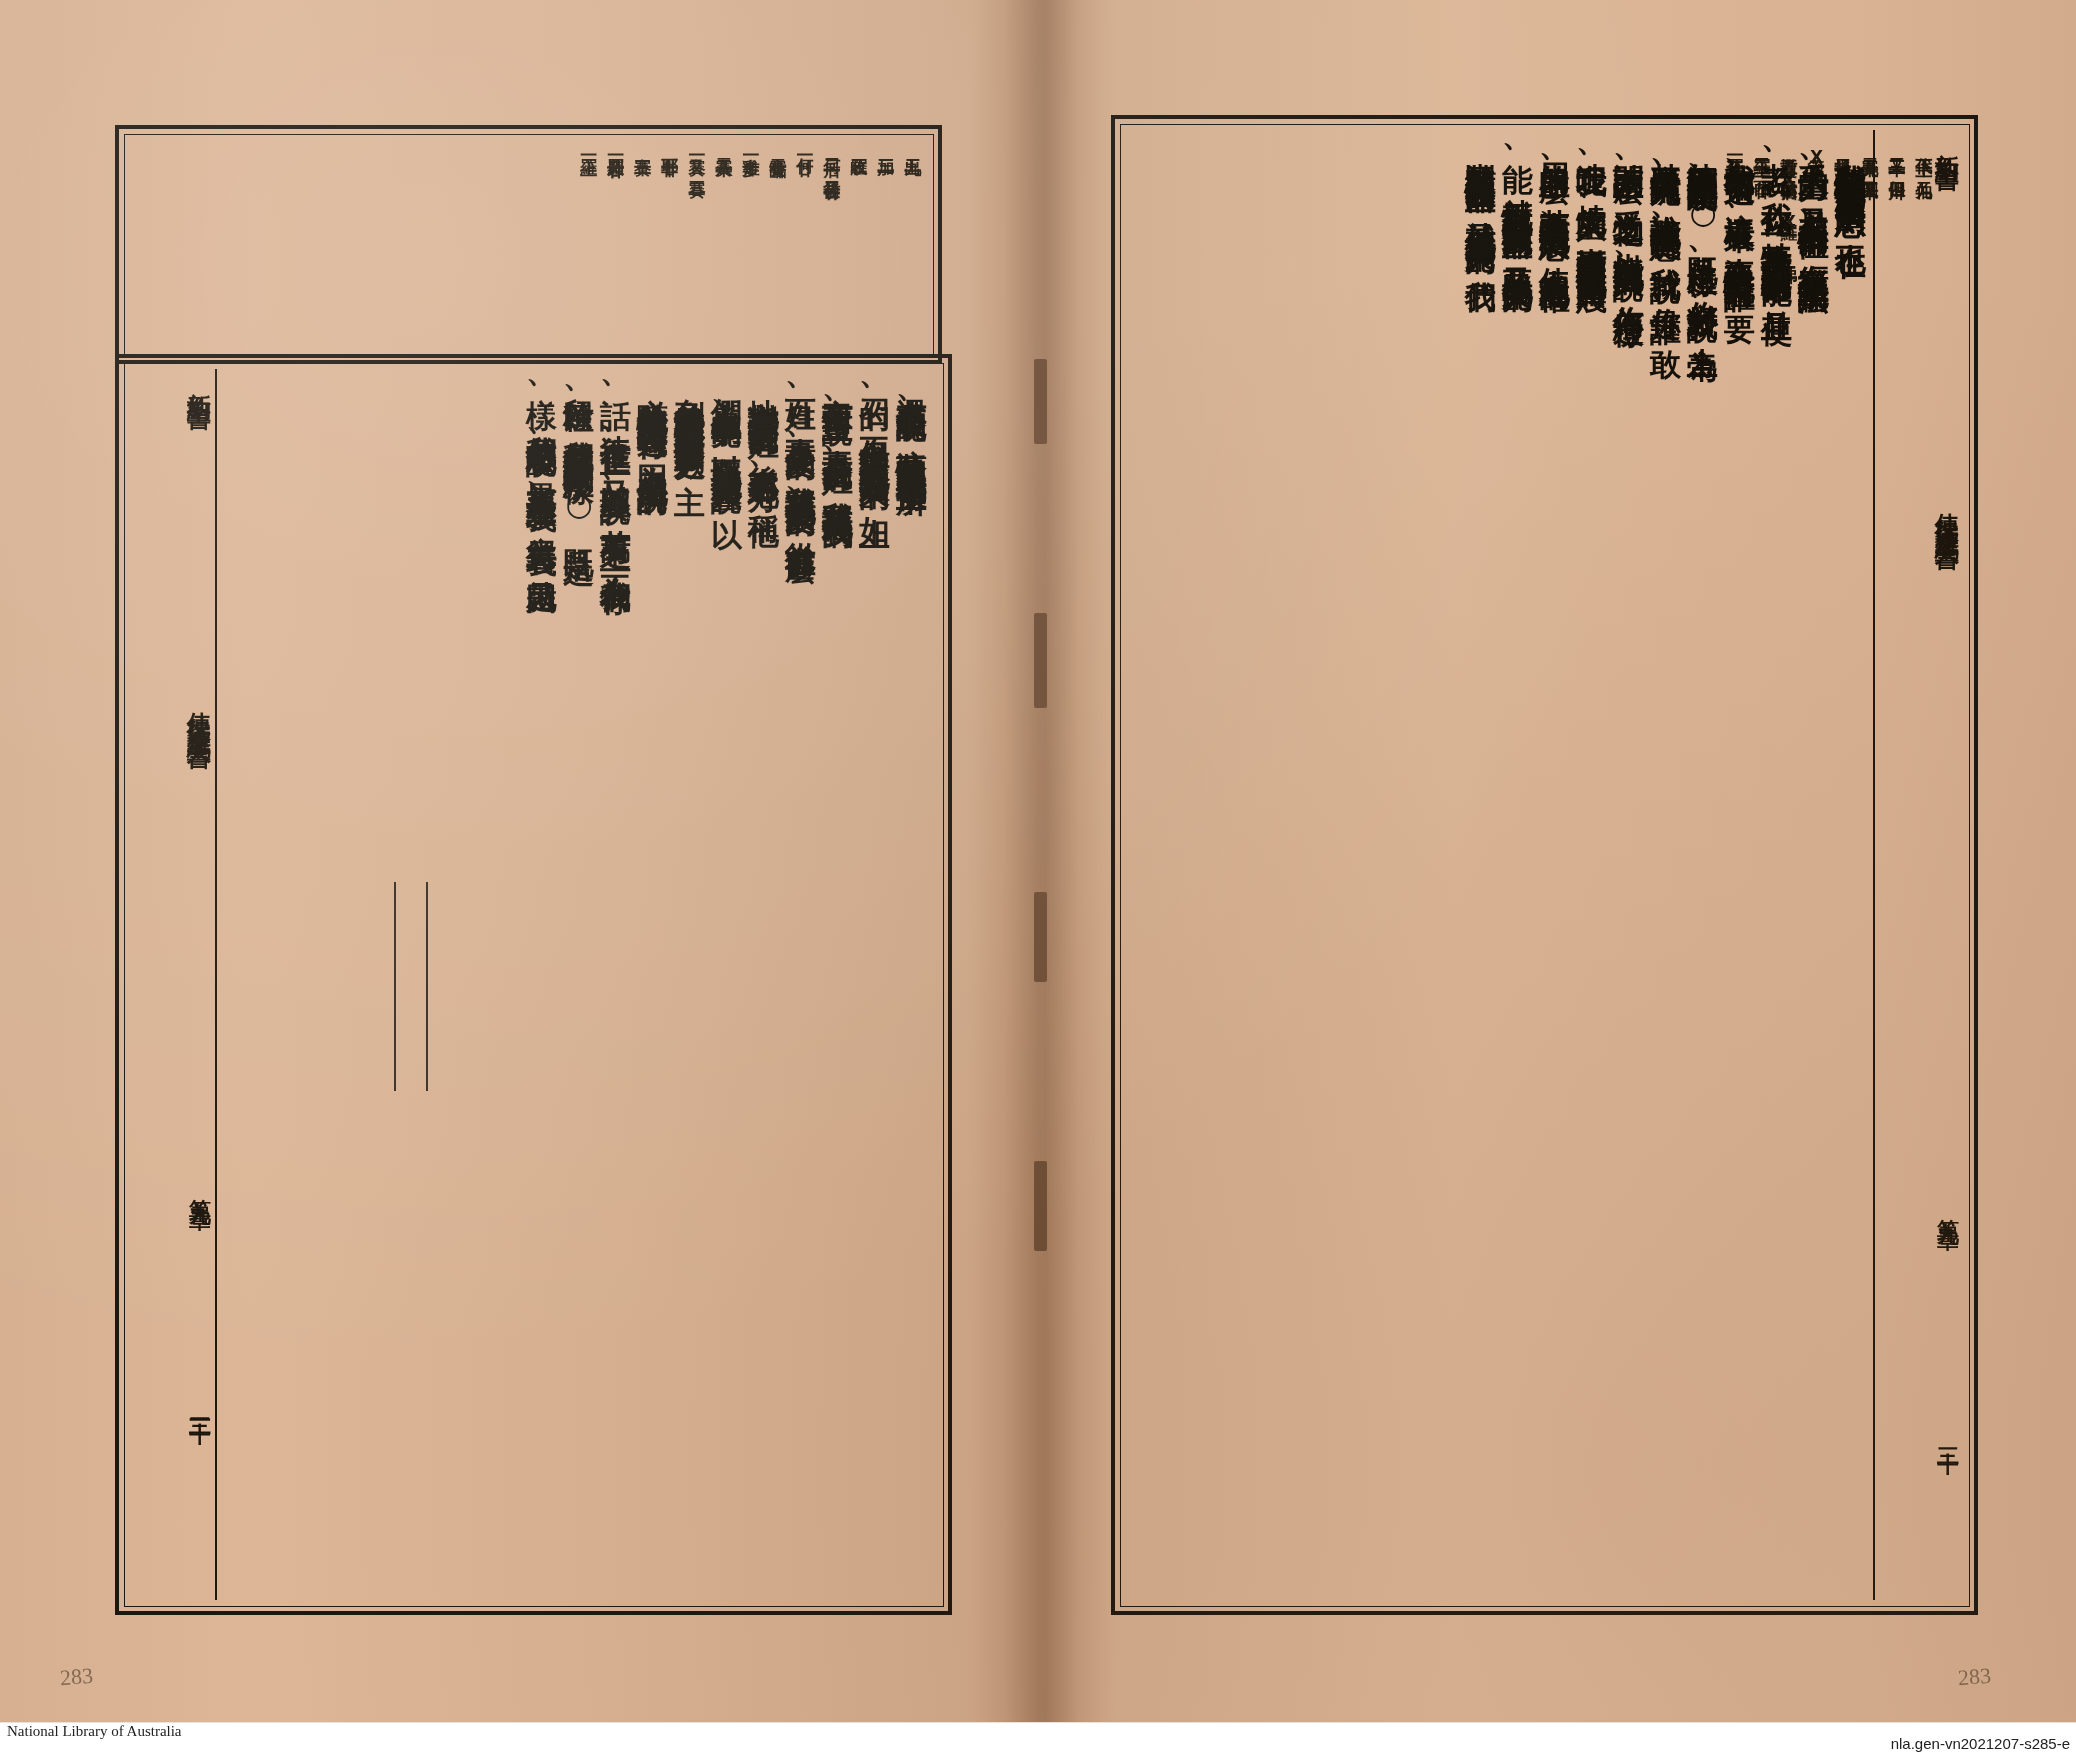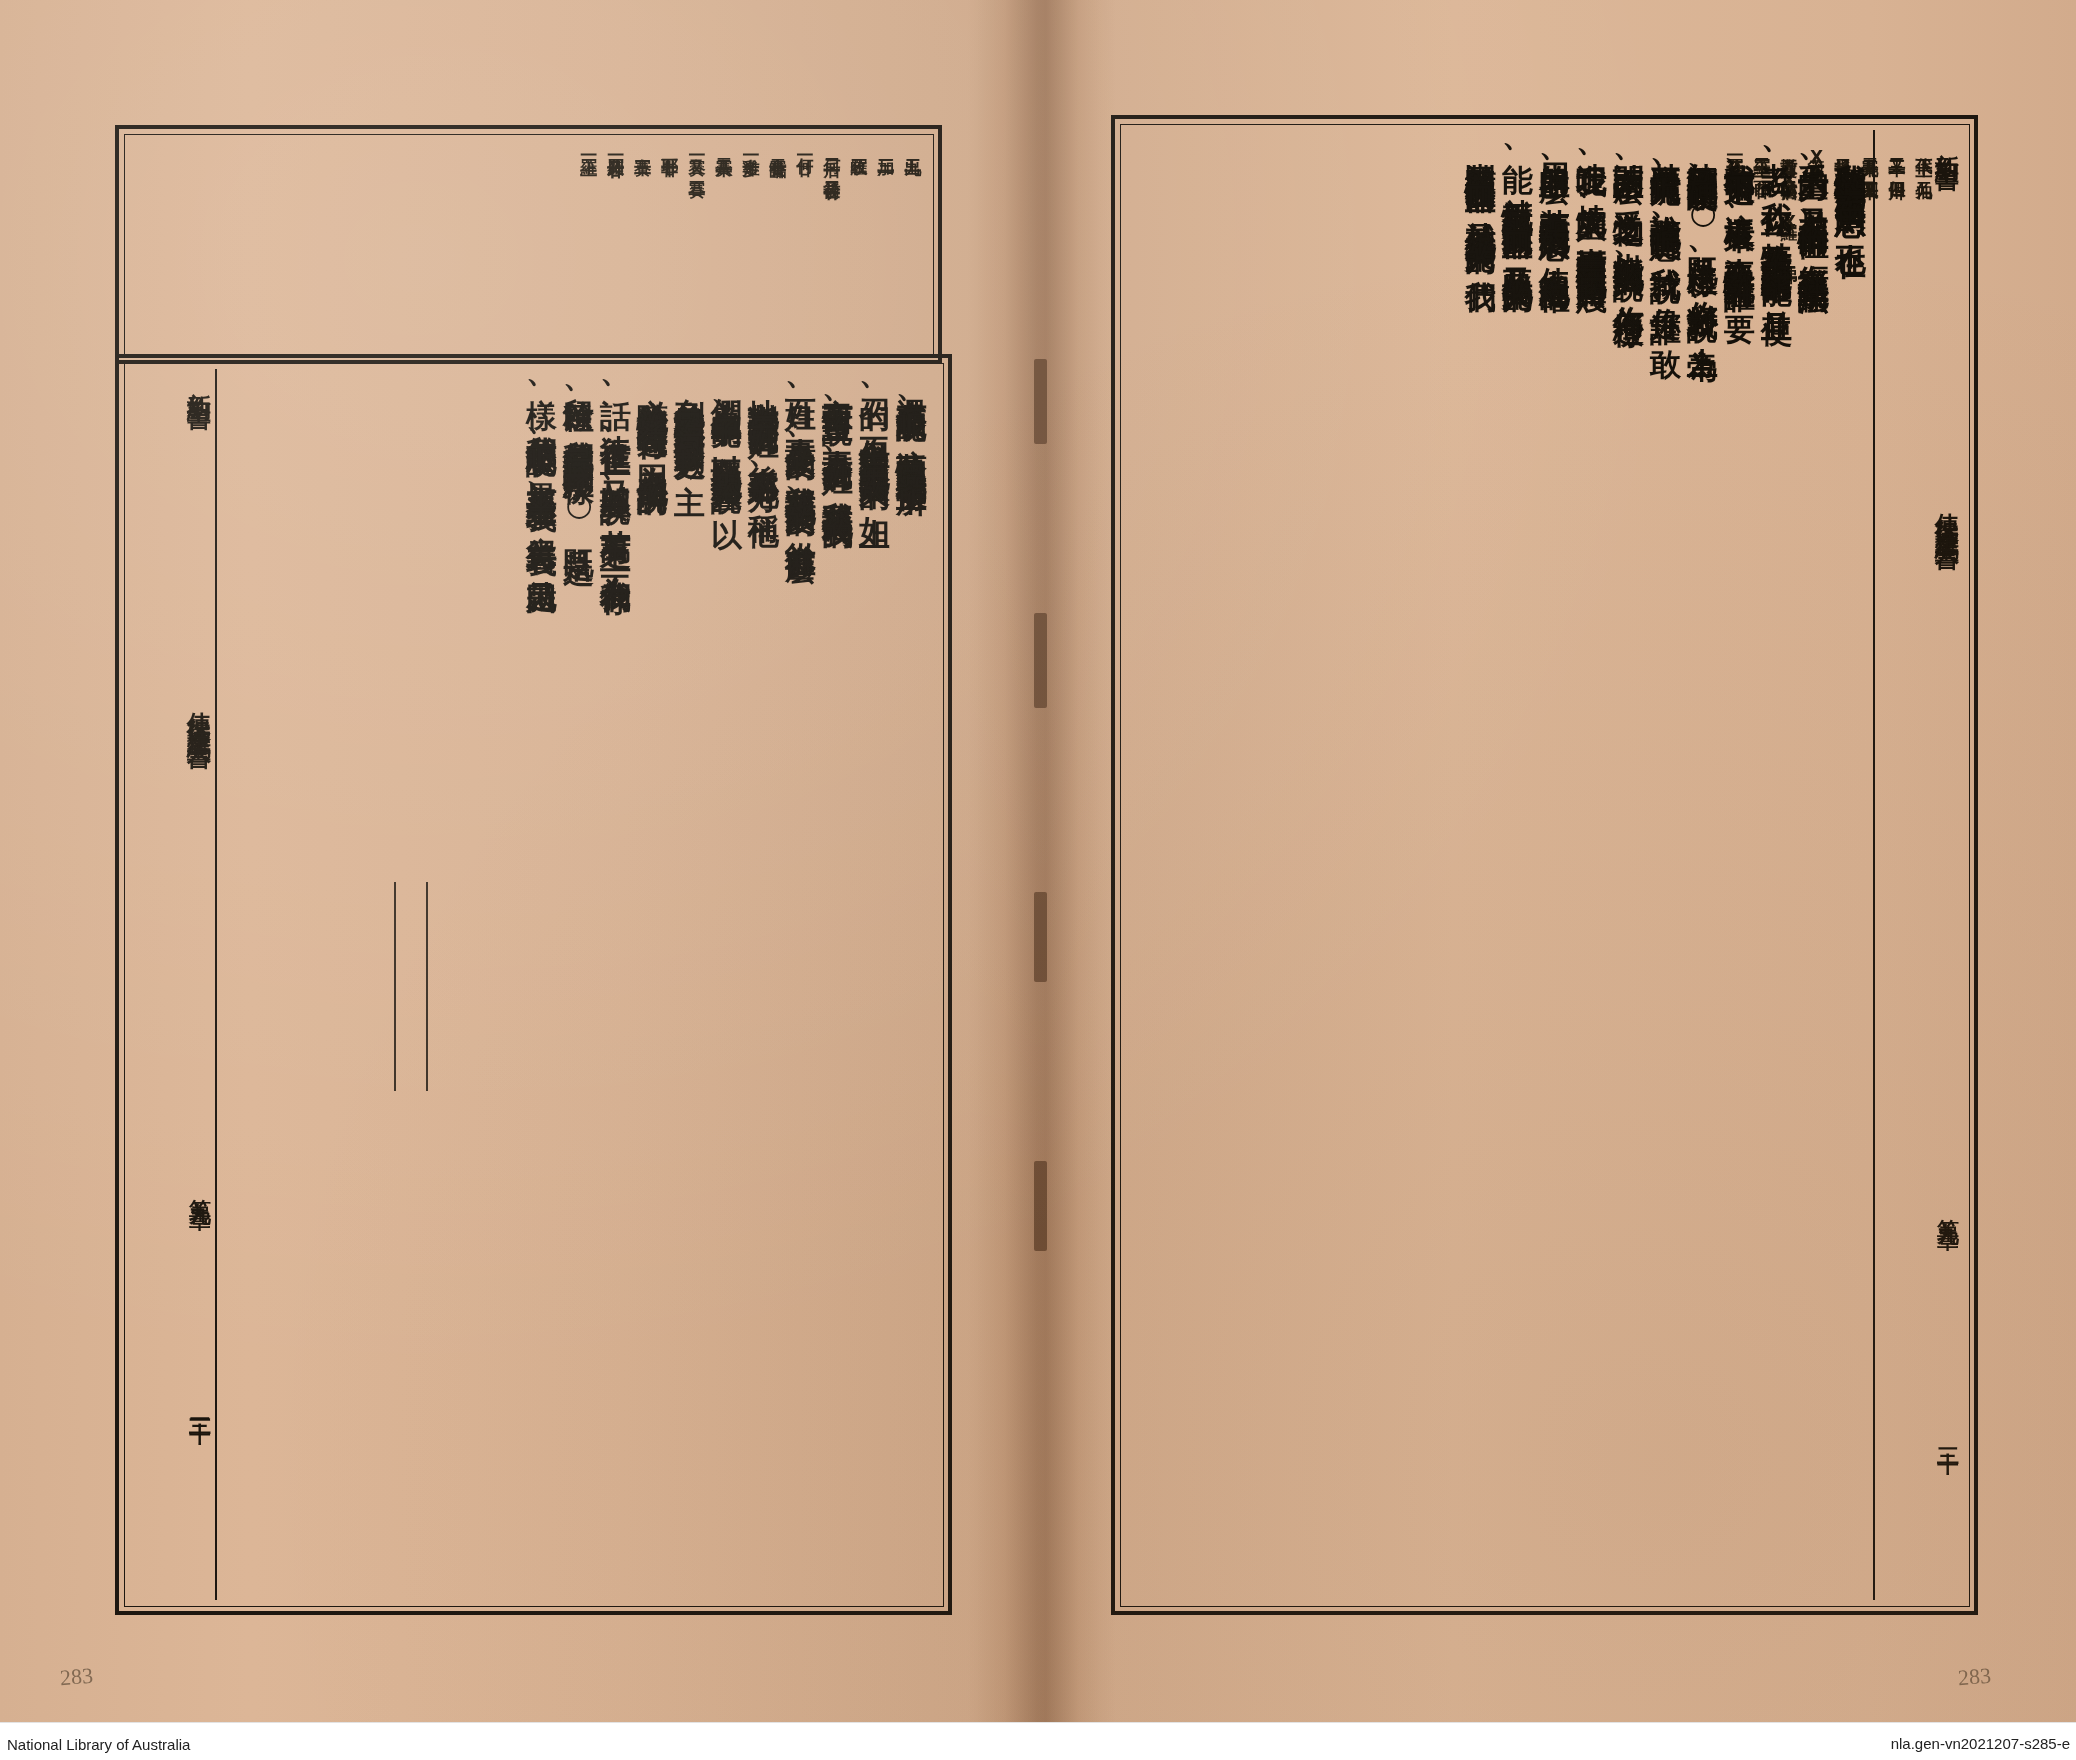--- a/index.html
+++ b/index.html
@@ -62,21 +62,21 @@
   #footer {
     position: absolute;
     left: 0; top: 1722px;
     width: 2077px; height: 39px;
     background: #ffffff;
     border-top: 1px solid #e3e3e3;
     font-family: "Liberation Sans", sans-serif;
     font-size: 15px;
     color: #222;
   }
-  #footer .lib { position:absolute; left: 7px; top: 13px; }
+  #footer .lib { position:absolute; left: 7px; top: 0; font-family: Liberation Serif, serif; }
   #footer .id  { position:absolute; right: 7px; top: 12px; }
 
   
   .pencil {
     position: absolute;
     font-family: "Liberation Serif", serif;
     font-size: 22px;
     color: #6d5843;
     opacity: .8;
     transform: rotate(-4deg);

